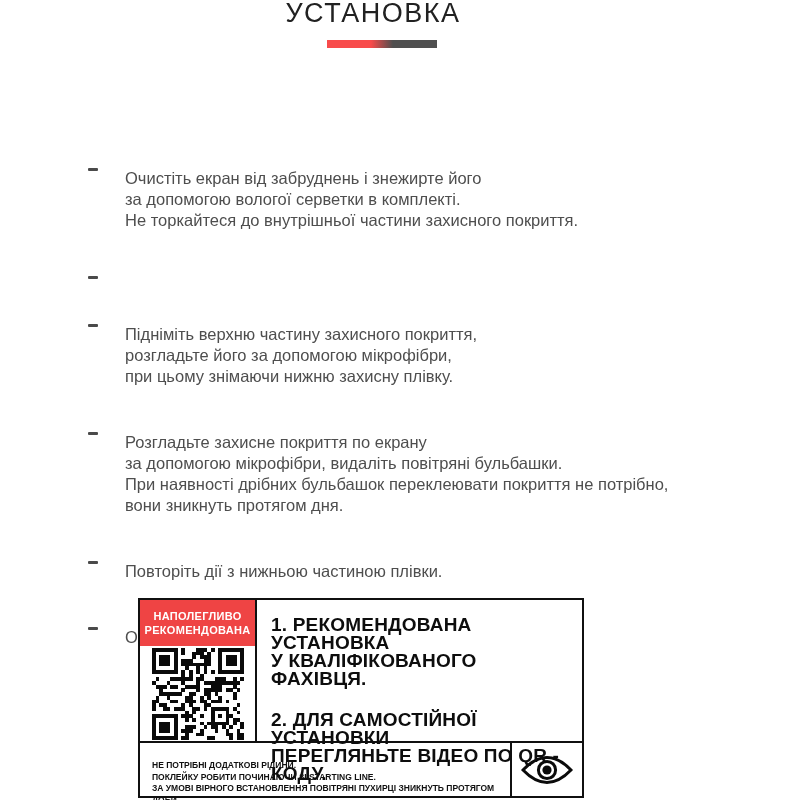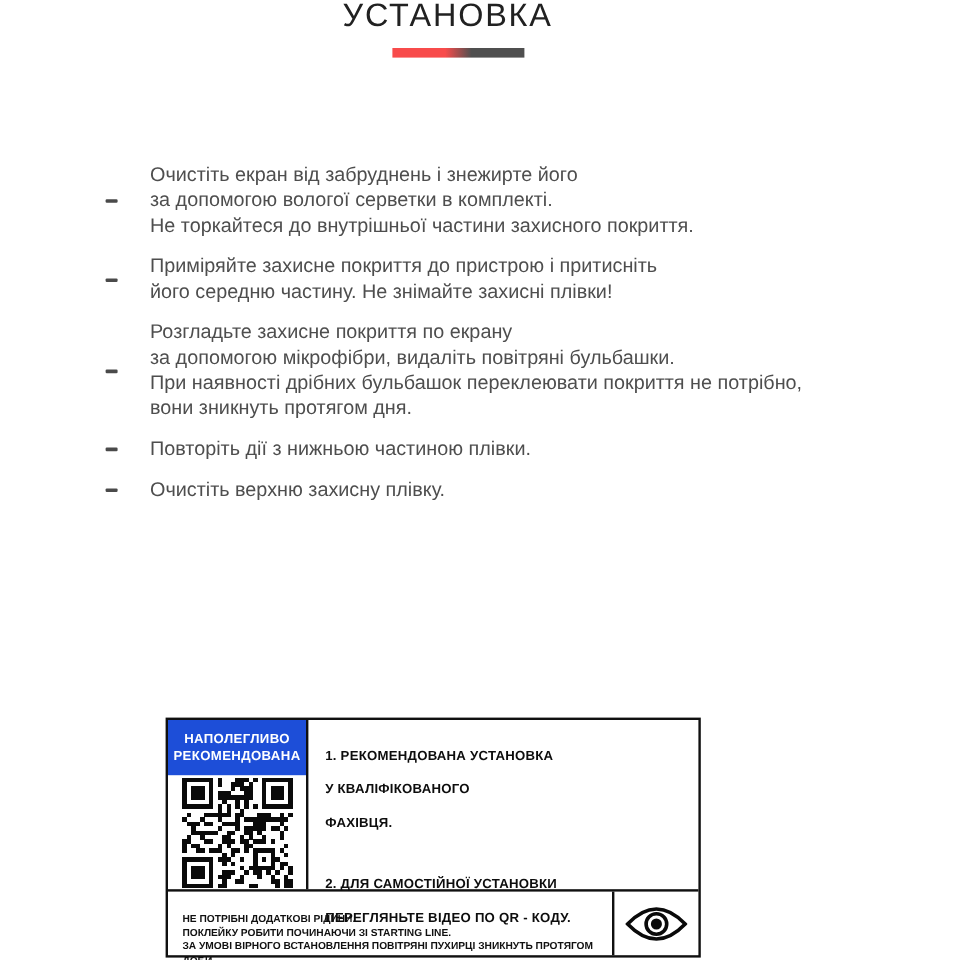--- a/index.html
+++ b/index.html
@@ -14,47 +14,47 @@
   }
   .title-divider{
     position:absolute;left:327px;top:40px;width:110px;height:8px;
     background:linear-gradient(90deg,#f84b4b 0%,#f84b4b 40%,#4f4f4f 60%,#4f4f4f 100%);
   }
   .steps{
     position:absolute;left:88px;top:136px;width:680px;
     display:flex;flex-direction:column;
   }
   .step{
-    display:flex;align-items:center;margin-bottom:13px;
+    display:flex;align-items:flex-start;margin-bottom:13px;margin-top:32px;
   }
   .step-dash{
     width:37px;flex:0 0 37px;display:flex;align-items:center;
   }
   .step-dash i{
     display:block;width:10px;height:3px;background:#4a4a4a;border-radius:1px;
   }
   .step-text{
     white-space:pre-line;font-size:16.5px;line-height:21px;color:#4e4e4e;
   }
   .rec-box{
     position:absolute;left:138px;top:598px;width:446px;height:200px;
     border:2px solid #101010;box-sizing:border-box;
     display:flex;flex-direction:column;background:#fff;
   }
   .rb-top{flex:1;display:flex;border-bottom:2px solid #101010;min-height:0;}
   .rb-left{width:115px;flex:0 0 115px;border-right:2px solid #101010;display:flex;flex-direction:column;min-height:0;}
   .rb-header{
-    background:#1d4ed8;color:#ffffff;height:46px;flex:0 0 46px;
+    background:#ef4444;color:#ffffff;height:46px;flex:0 0 46px;
     display:flex;flex-direction:column;align-items:center;justify-content:center;
     font-size:11px;font-weight:700;line-height:14px;letter-spacing:.3px;text-align:center;
   }
   .rb-qr{flex:1;display:flex;align-items:center;justify-content:center;min-height:0;}
   .rb-right{flex:1;padding:16px 6px 0 14px;}
   .rb-item{
-    white-space:pre-line;font-size:11px;line-height:28px;font-weight:700;
+    white-space:pre-line;font-size:19px;line-height:18px;font-weight:700;
     color:#0d0d0d;letter-spacing:.2px;
   }
   .rb-item + .rb-item{margin-top:23px;}
   .rb-footer{height:53px;flex:0 0 53px;display:flex;}
   .rb-notes{
     flex:1;padding:17px 8px 0 12px;white-space:pre-line;
     font-size:8.5px;line-height:11.7px;font-weight:700;color:#101010;letter-spacing:0;
   }
   .rb-eye{
     width:70px;flex:0 0 70px;border-left:2px solid #101010;
@@ -73,22 +73,28 @@
         <i></i>
       </div>
       <div class="step-text">Очистіть екран від забруднень і знежирте його
 за допомогою вологої серветки в комплекті.
 Не торкайтеся до внутрішньої частини захисного покриття.</div>
     </div>
     <div class="step">
       <div class="step-dash">
         <i></i>
       </div>
-      <div class="step-text">Приміряйте захисне покриття до пристрою і притисніть
-його середню частину. Не знімайте захисні плівки!</div>
+    </div>
+    <div class="step">
+      <div class="step-dash">
+        <i></i>
+      </div>
+      <div class="step-text">Підніміть верхню частину захисного покриття,
+розгладьте його за допомогою мікрофібри,
+при цьому знімаючи нижню захисну плівку.</div>
     </div>
     <div class="step">
       <div class="step-dash">
         <i></i>
       </div>
       <div class="step-text">Розгладьте захисне покриття по екрану
 за допомогою мікрофібри, видаліть повітряні бульбашки.
 При наявності дрібних бульбашок переклеювати покриття не потрібно,
 вони зникнуть протягом дня.</div>
     </div>

